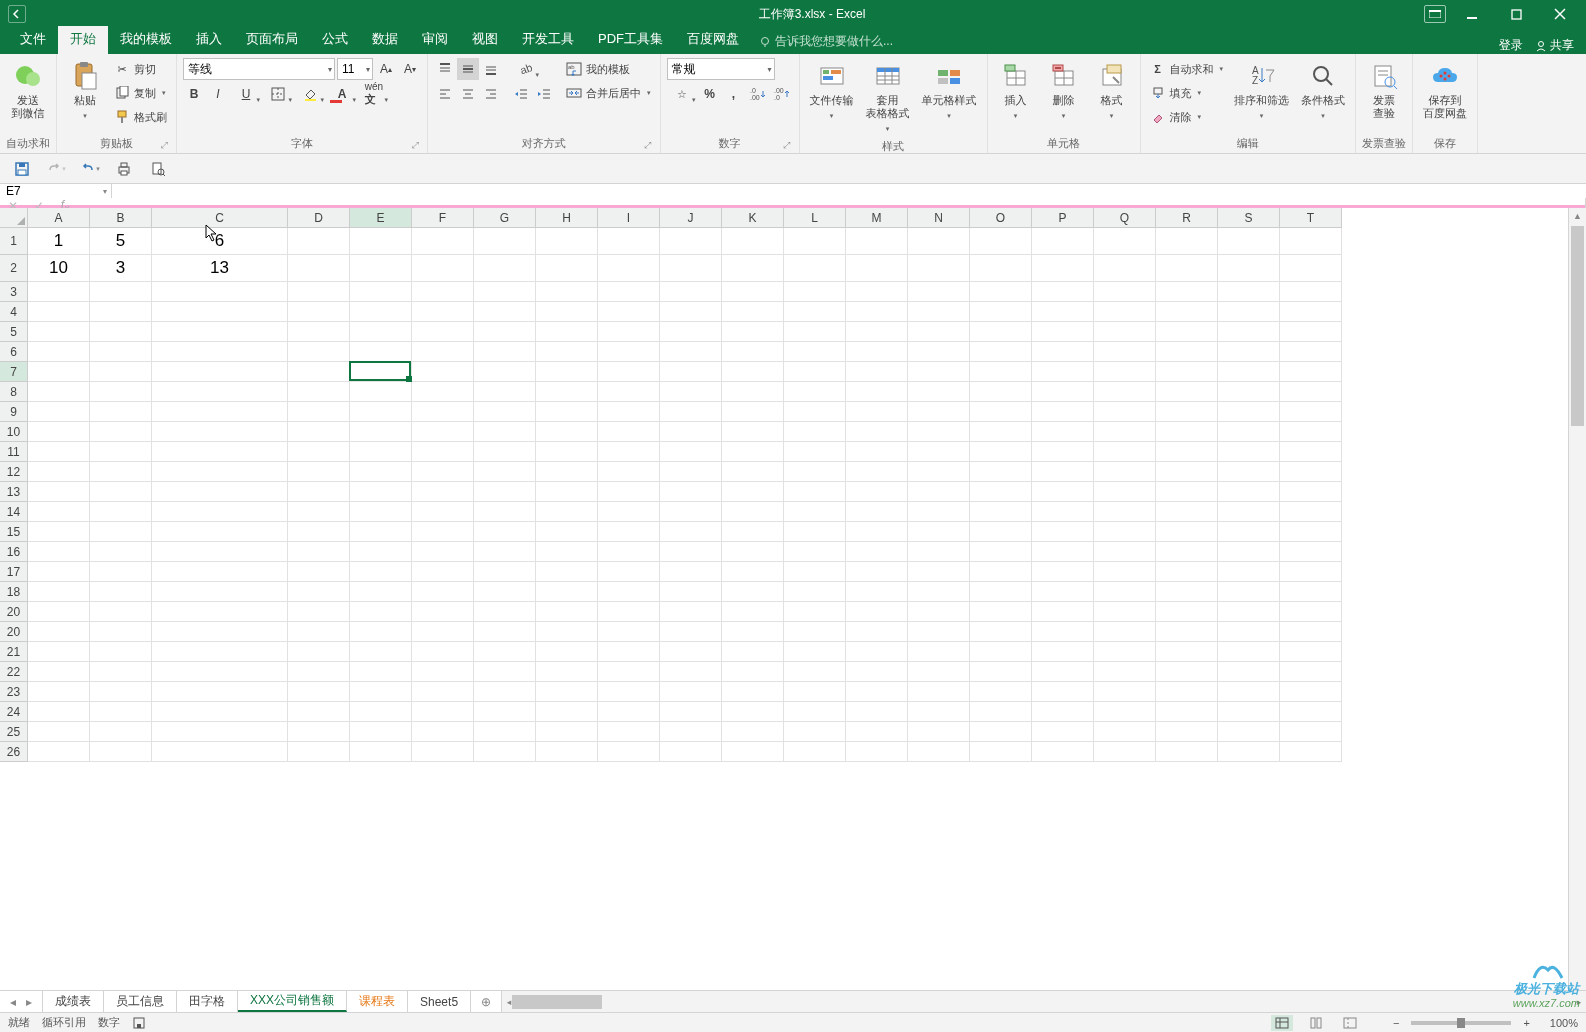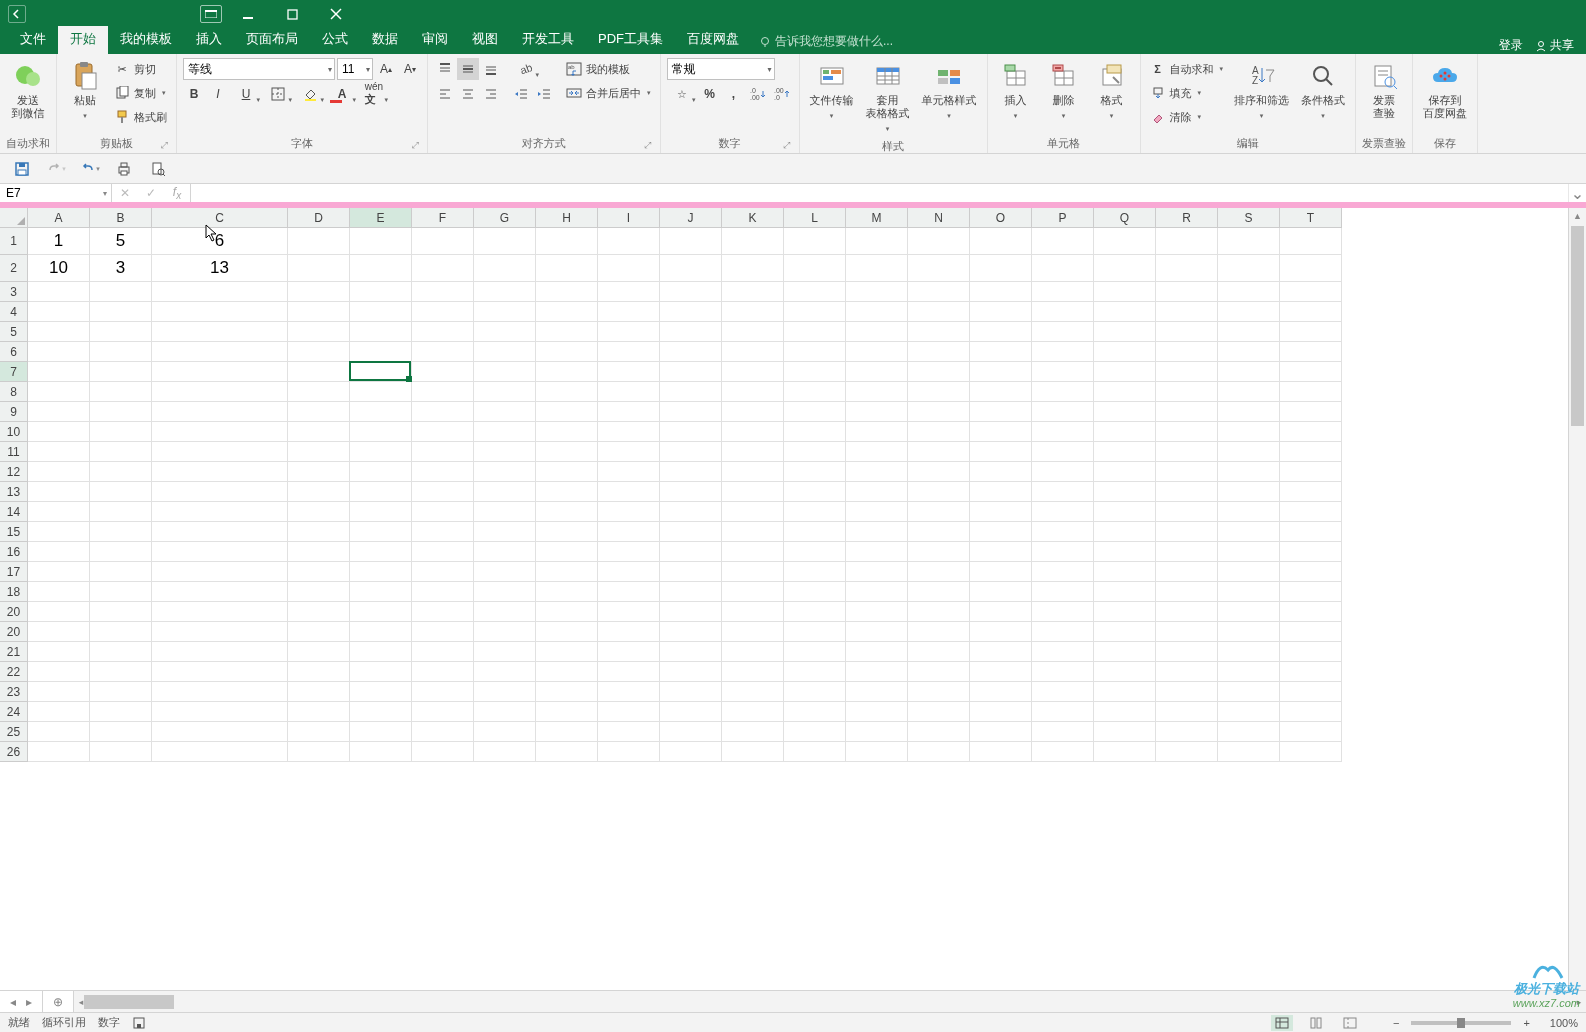--- a/index.html
+++ b/index.html
@@ -42,21 +42,21 @@
 .iconbtn.withdd { width:30px; }
 .iconbtn .dd { font-size:7px; color:#666; position:absolute; right:1px; bottom:1px; }
 .alignblock { display:flex; flex-direction:column; gap:3px; }
 .alignrow { display:flex; gap:1px; }
 
 
 .qat { background:#f3f3f3; height:30px; border-bottom:1px solid #d4d4d4; display:flex; align-items:center; gap:14px; padding-left:12px; }
 .qatbtn { width:20px; height:20px; display:flex; align-items:center; justify-content:center; color:#555; }
 
 
-.fbar { background:#fff; height:24px; border-bottom:6px solid #f9a8d4; display:flex; align-items:stretch; }
+.fbar { background:#fff; height:24px; border-bottom:3px solid #f9a8d4; display:flex; align-items:stretch;flex-direction:column; }
 .namebox { width:112px; border-right:1px solid #d4d4d4; display:flex; align-items:center; padding:0 6px; font-size:12px; position:relative; }
 .namebox .dd { position:absolute; right:4px; font-size:8px; color:#888; }
 .fxbtns { display:flex; align-items:center; border-right:1px solid #d4d4d4; padding:0 4px; gap:8px; color:#aaa; }
 .fxbtns .fxb { width:18px; display:flex; align-items:center; justify-content:center; font-size:12px; }
 .formula { flex:1; padding:0 6px; display:flex; align-items:center; font-size:12px; }
 .fbar-expand { width:18px; display:flex; align-items:center; justify-content:center; color:#888; border-left:1px solid #e8e8e8; }
 
 
 .gridarea { position:relative; height:calc(1032px - 28px - 26px - 100px - 30px - 24px - 22px - 20px); display:flex; }
 .corner { width:28px; height:20px; border-right:1px solid #ccc; border-bottom:1px solid #ccc; background:#eef1f0; position:relative; }
@@ -104,20 +104,21 @@
 <body>
 
 <div class="titlebar">
   <div class="left">
     <div class="backbtn">
       <svg width="10" height="10" viewBox="0 0 10 10">
           <path d="M6 1 L2 5 L6 9" stroke="#fff" fill="none" stroke-width="1.5"></path>
         </svg>
     </div>
   </div>
+  <div class="center">工作簿3.xlsx - Excel</div>
   <div class="right">
     <div class="winicon">
       <svg width="12" height="8" viewBox="0 0 12 8">
           <rect x="0" y="0" width="12" height="2" fill="#fff"></rect>
           <rect x="0" y="0" width="12" height="8" fill="none" stroke="#fff"></rect>
         </svg>
     </div>
     <div class="winbtn">
         <svg width="12" height="12">
           <line x1="1" y1="10" x2="11" y2="10" stroke="#fff" stroke-width="2"></line>
@@ -1303,20 +1304,28 @@
     <div style="height:16px;display:flex;align-items:center;justify-content:center;color:#888;font-size:9px">▲</div>
     <div style="margin:2px;height:200px;background:#c8c8c8"></div>
   </div>
 </div>
 
 <div class="sheettabs">
   <div class="sheetnav">
     <div class="nb">◂</div>
     <div class="nb">▸</div>
   </div>
+  <div id="sheettabs-container" style="display:flex">
+      <div class="sheettab">成绩表</div>
+      <div class="sheettab">员工信息</div>
+      <div class="sheettab">田字格</div>
+      <div class="sheettab active">XXX公司销售额</div>
+      <div class="sheettab orange">课程表</div>
+      <div class="sheettab">Sheet5</div>
+    </div>
   <div class="addsheet">⊕</div>
   <div class="hscrollgap">
     <div class="hscroll-arrow" style="left:0">◂</div>
     <div class="hscroll-track">
         <div style="width:90px;height:100%;background:#c8c8c8"></div>
       </div>
     <div class="hscroll-arrow" style="right:0">▸</div>
   </div>
 </div>
 

